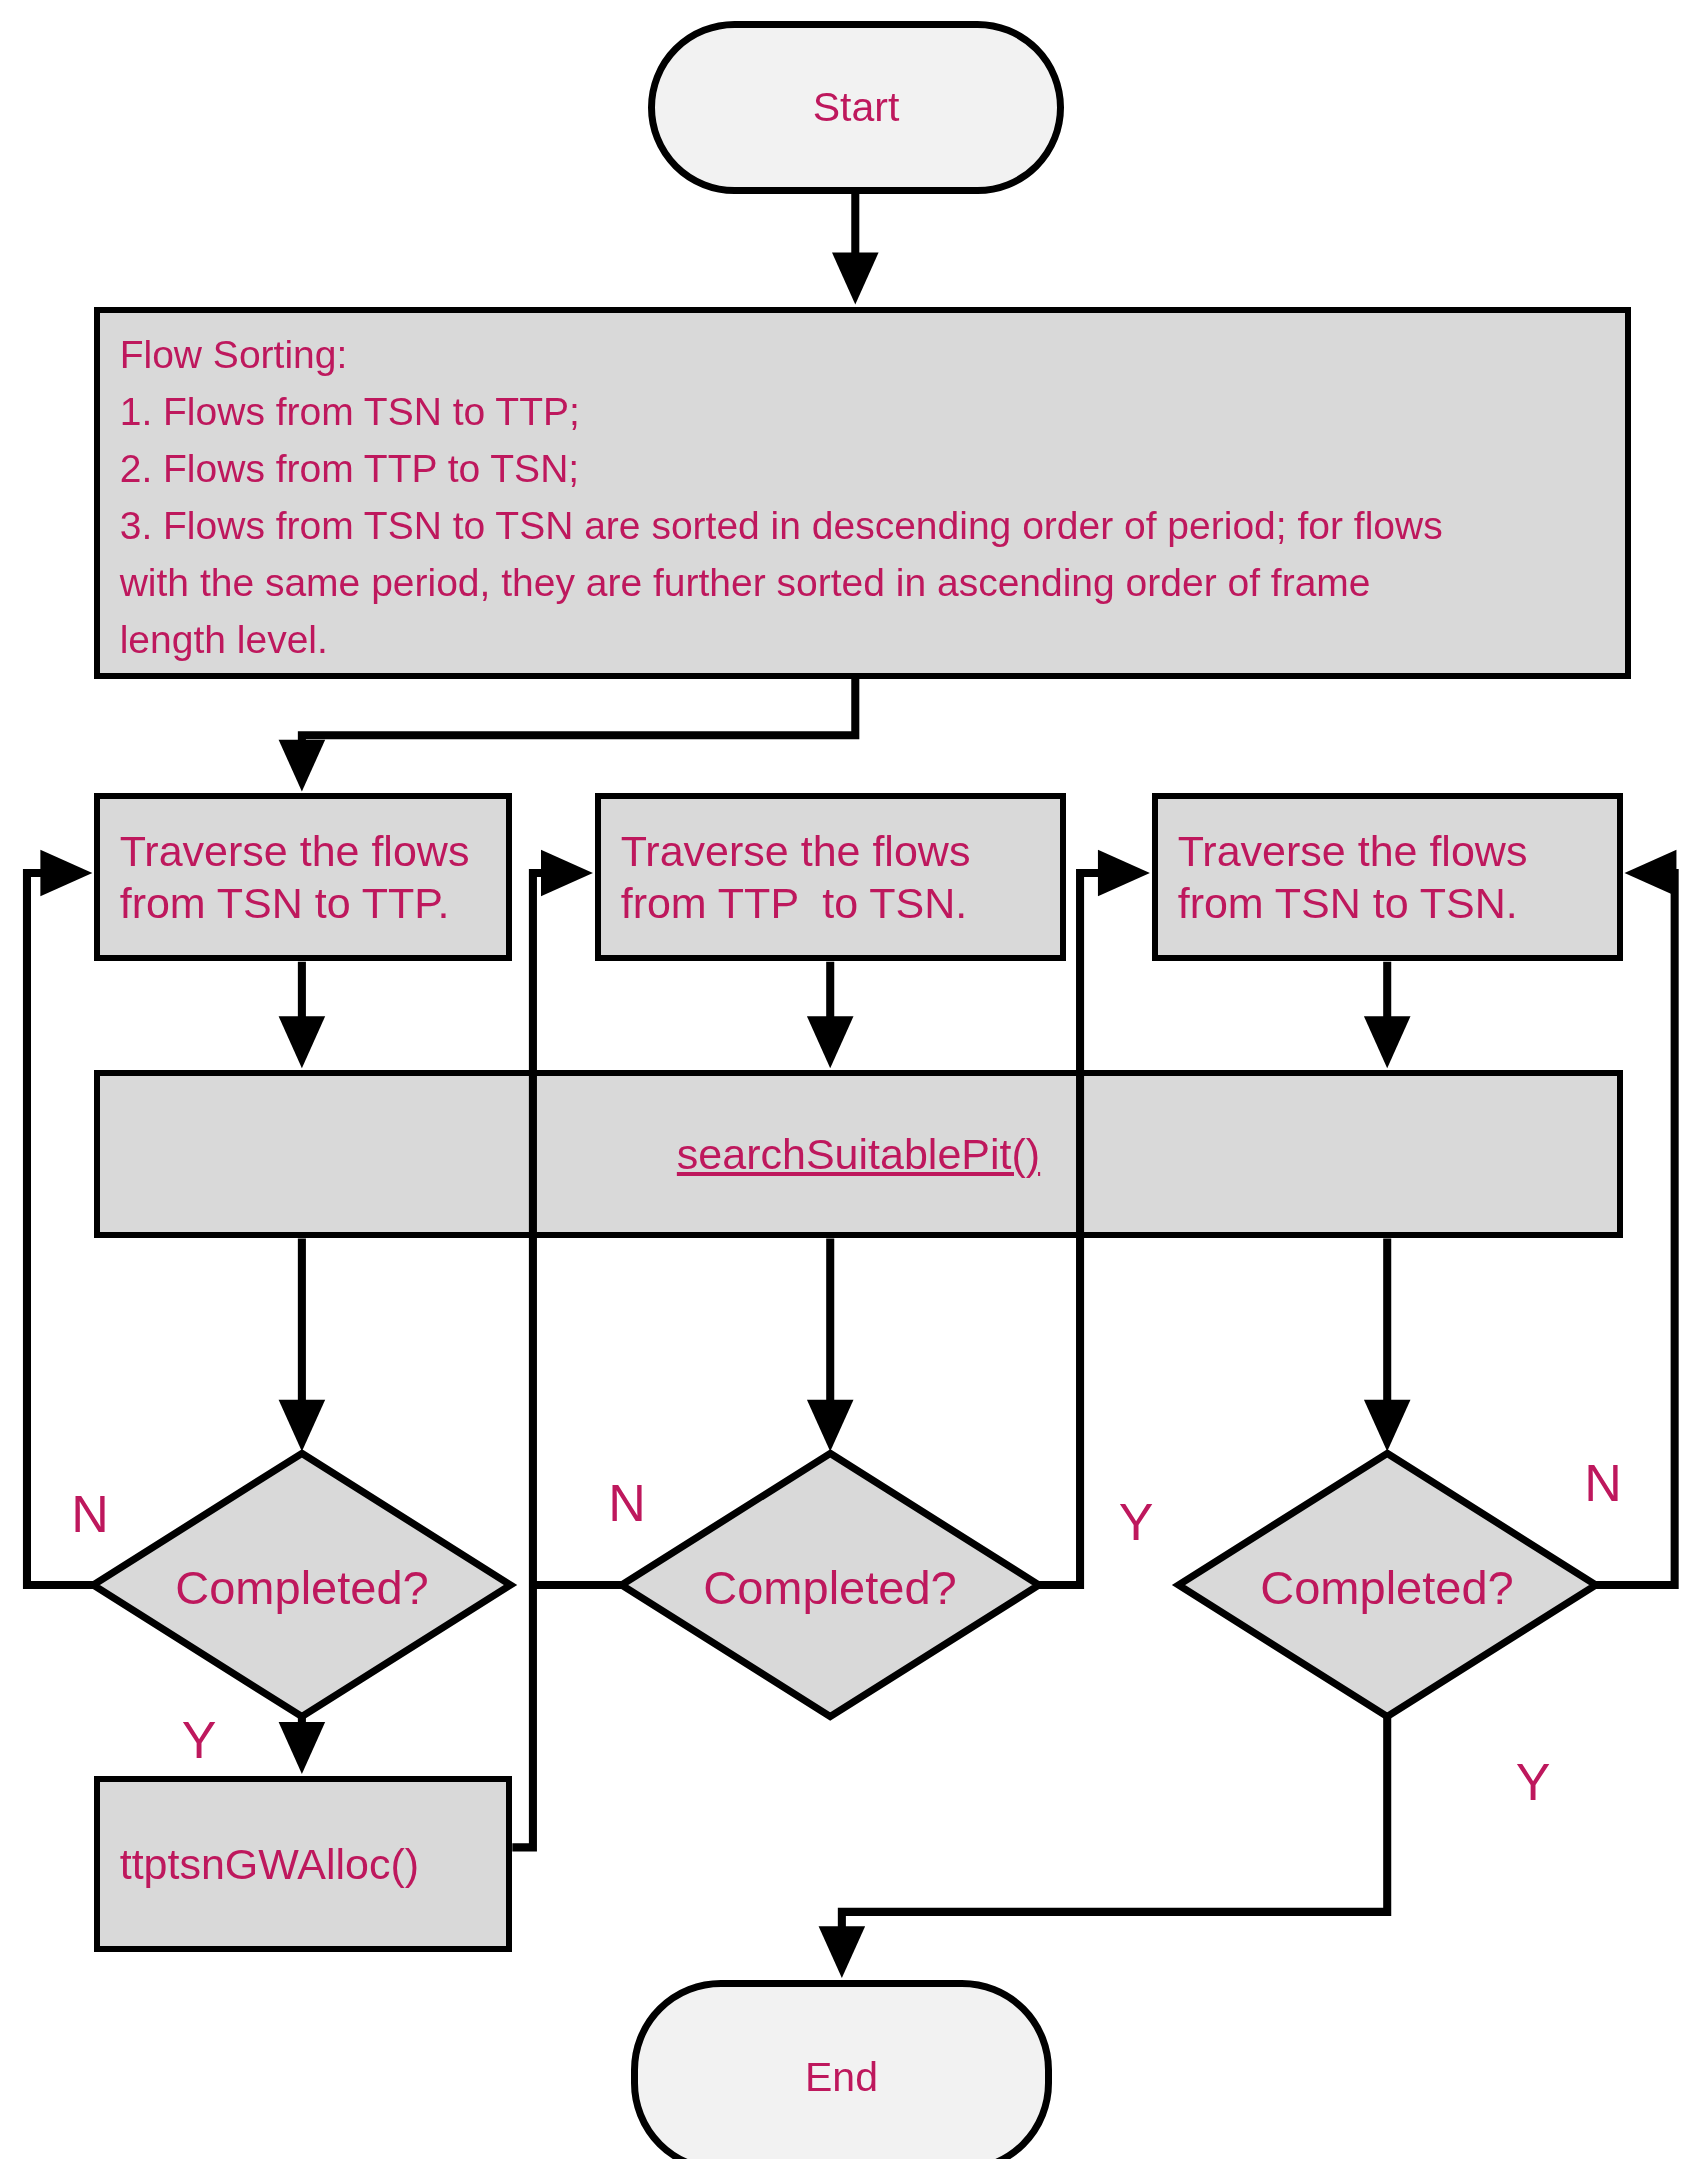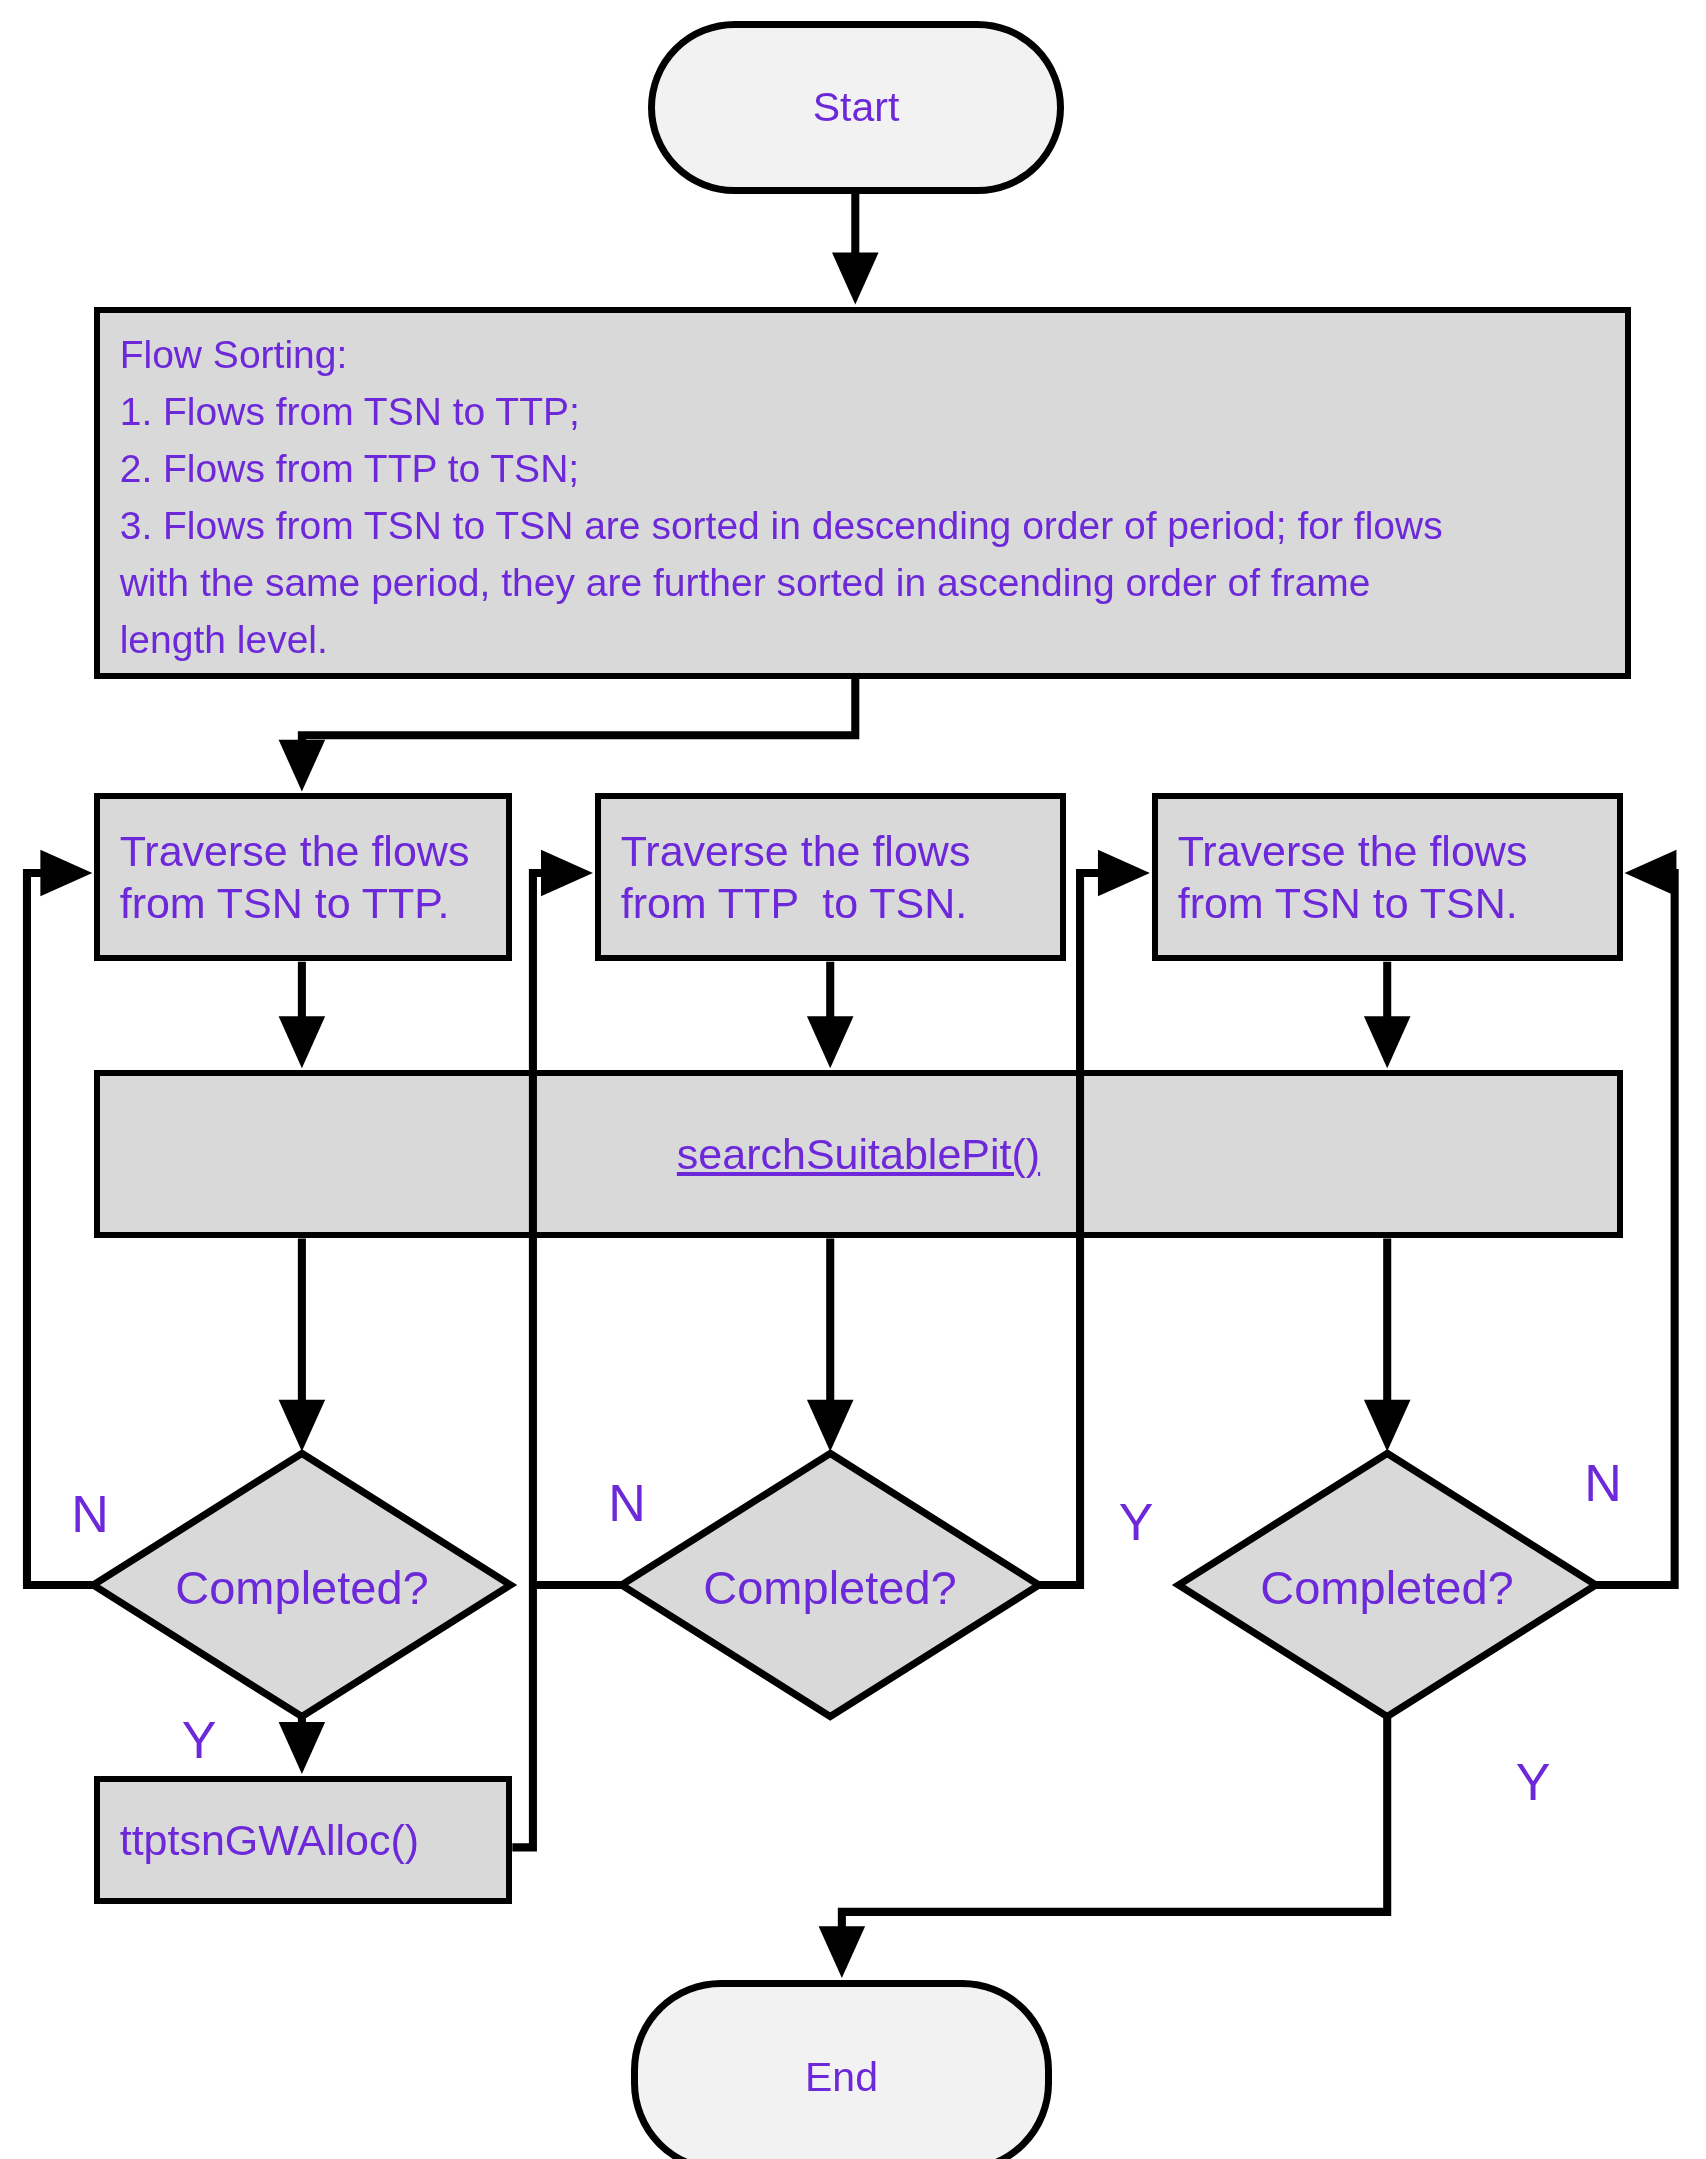--- a/index.html
+++ b/index.html
@@ -1,21 +1,21 @@
 <!DOCTYPE html>
 <html style="--bg: #ffffff; --node-fill: #d9d9d9; --terminal-fill: #f2f2f2; --stroke: #000000;font-size:14.3px"><head>
 <meta charset="utf-8">
 <style>
   html,body{margin:0;padding:0;background:#ffffff;}
   .canvas{
     position:relative;
     width:1707px;height:2159px;
     background:var(--bg,#ffffff);
     font-family:"Liberation Sans","DejaVu Sans",sans-serif;
-    color:#6d28d9;
+    color:#be185d;
     overflow:hidden;
   }
   .edges{
     position:absolute;left:0;top:0;width:1707px;height:2159px;
     z-index:2;pointer-events:none;
   }
   .edges polyline{fill:none;stroke:var(--stroke,#000);stroke-width:9;}
   .edges polygon.arrowhead{fill:var(--stroke,#000);stroke:none;}
   .edges polygon.diamond{
     fill:var(--node-fill,#d9d9d9);
@@ -38,21 +38,21 @@
   .node-start{left:648px;top:20.6px;width:416px;height:173px;}
   .node-flow-sorting{
     left:94px;top:307px;width:1537px;height:372px;
     align-items:flex-start;padding:12.5px 19.7px;
     font-size:39px;line-height:57px;
   }
   .node-traverse-1{left:94px;top:793px;width:418px;height:168px;padding-left:19.7px;}
   .node-traverse-2{left:595px;top:793px;width:471px;height:168px;padding-left:19.7px;}
   .node-traverse-3{left:1152px;top:793px;width:471px;height:168px;padding-left:19.7px;}
   .node-search{left:94px;top:1070px;width:1529px;height:168px;justify-content:center;text-align:center;text-decoration:underline;}
-  .node-gwalloc{left:94px;top:1776px;width:418px;height:128px;padding-left:19.7px;}
+  .node-gwalloc{left:94px;top:1776px;width:418px;height:176px;padding-left:19.7px;}
   .node-end{left:631px;top:1980px;width:421px;height:193px;}
   .diamond-label{
     position:absolute;z-index:3;
     transform:translate(-50%,-50%);
     font-size:47px;white-space:nowrap;
   }
   .dl-1{left:302px;top:1587px;}
   .dl-2{left:830px;top:1587px;}
   .dl-3{left:1387px;top:1587px;}
   .edge-label{

